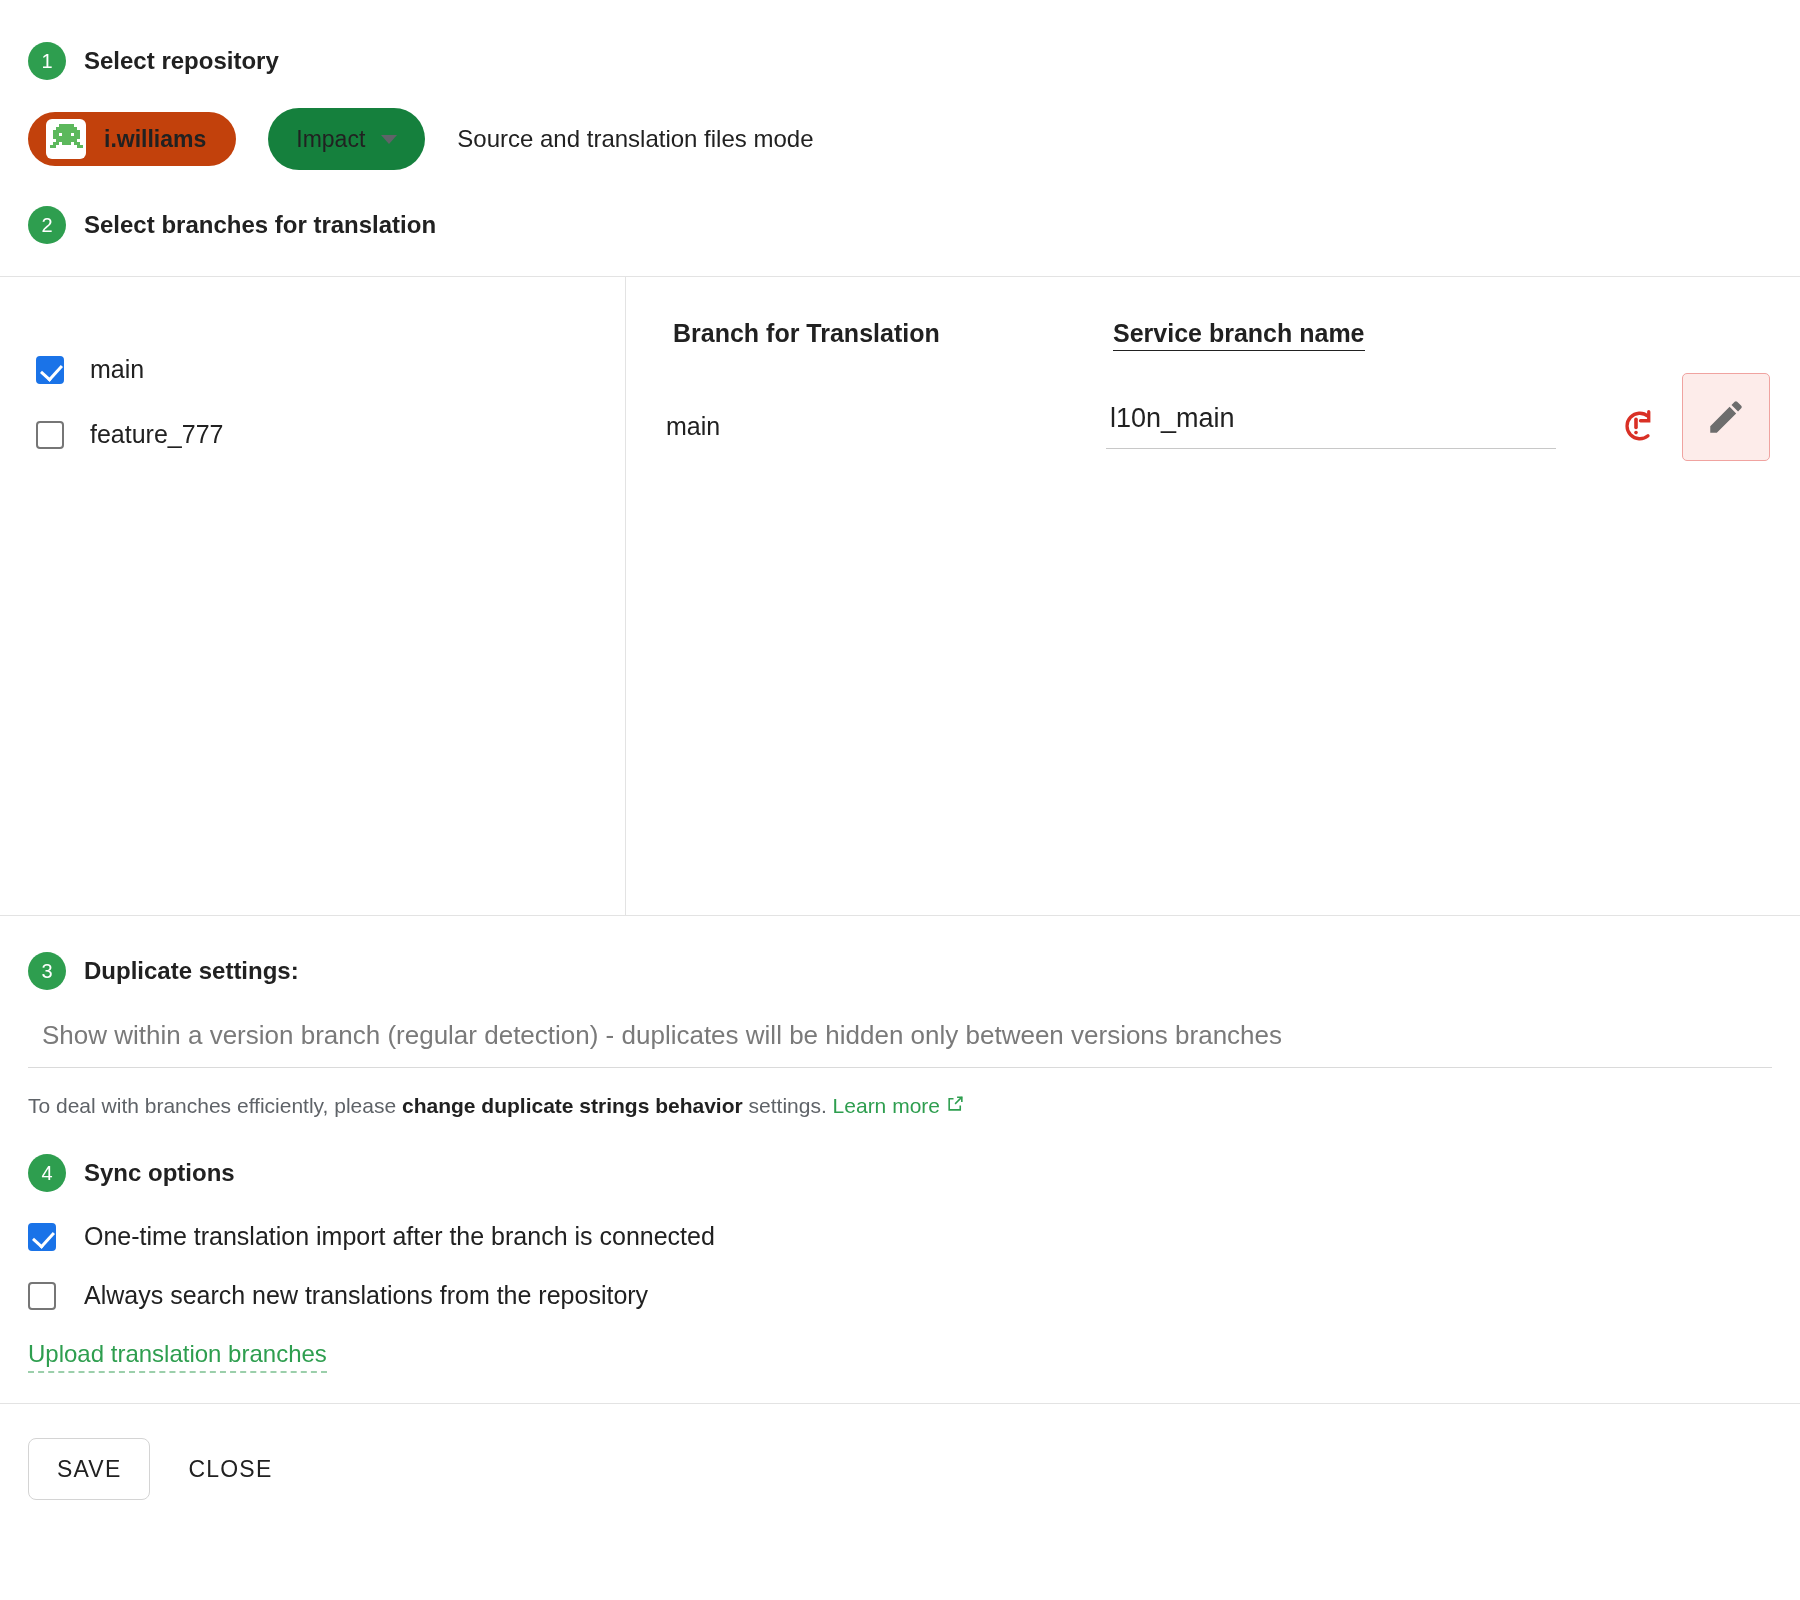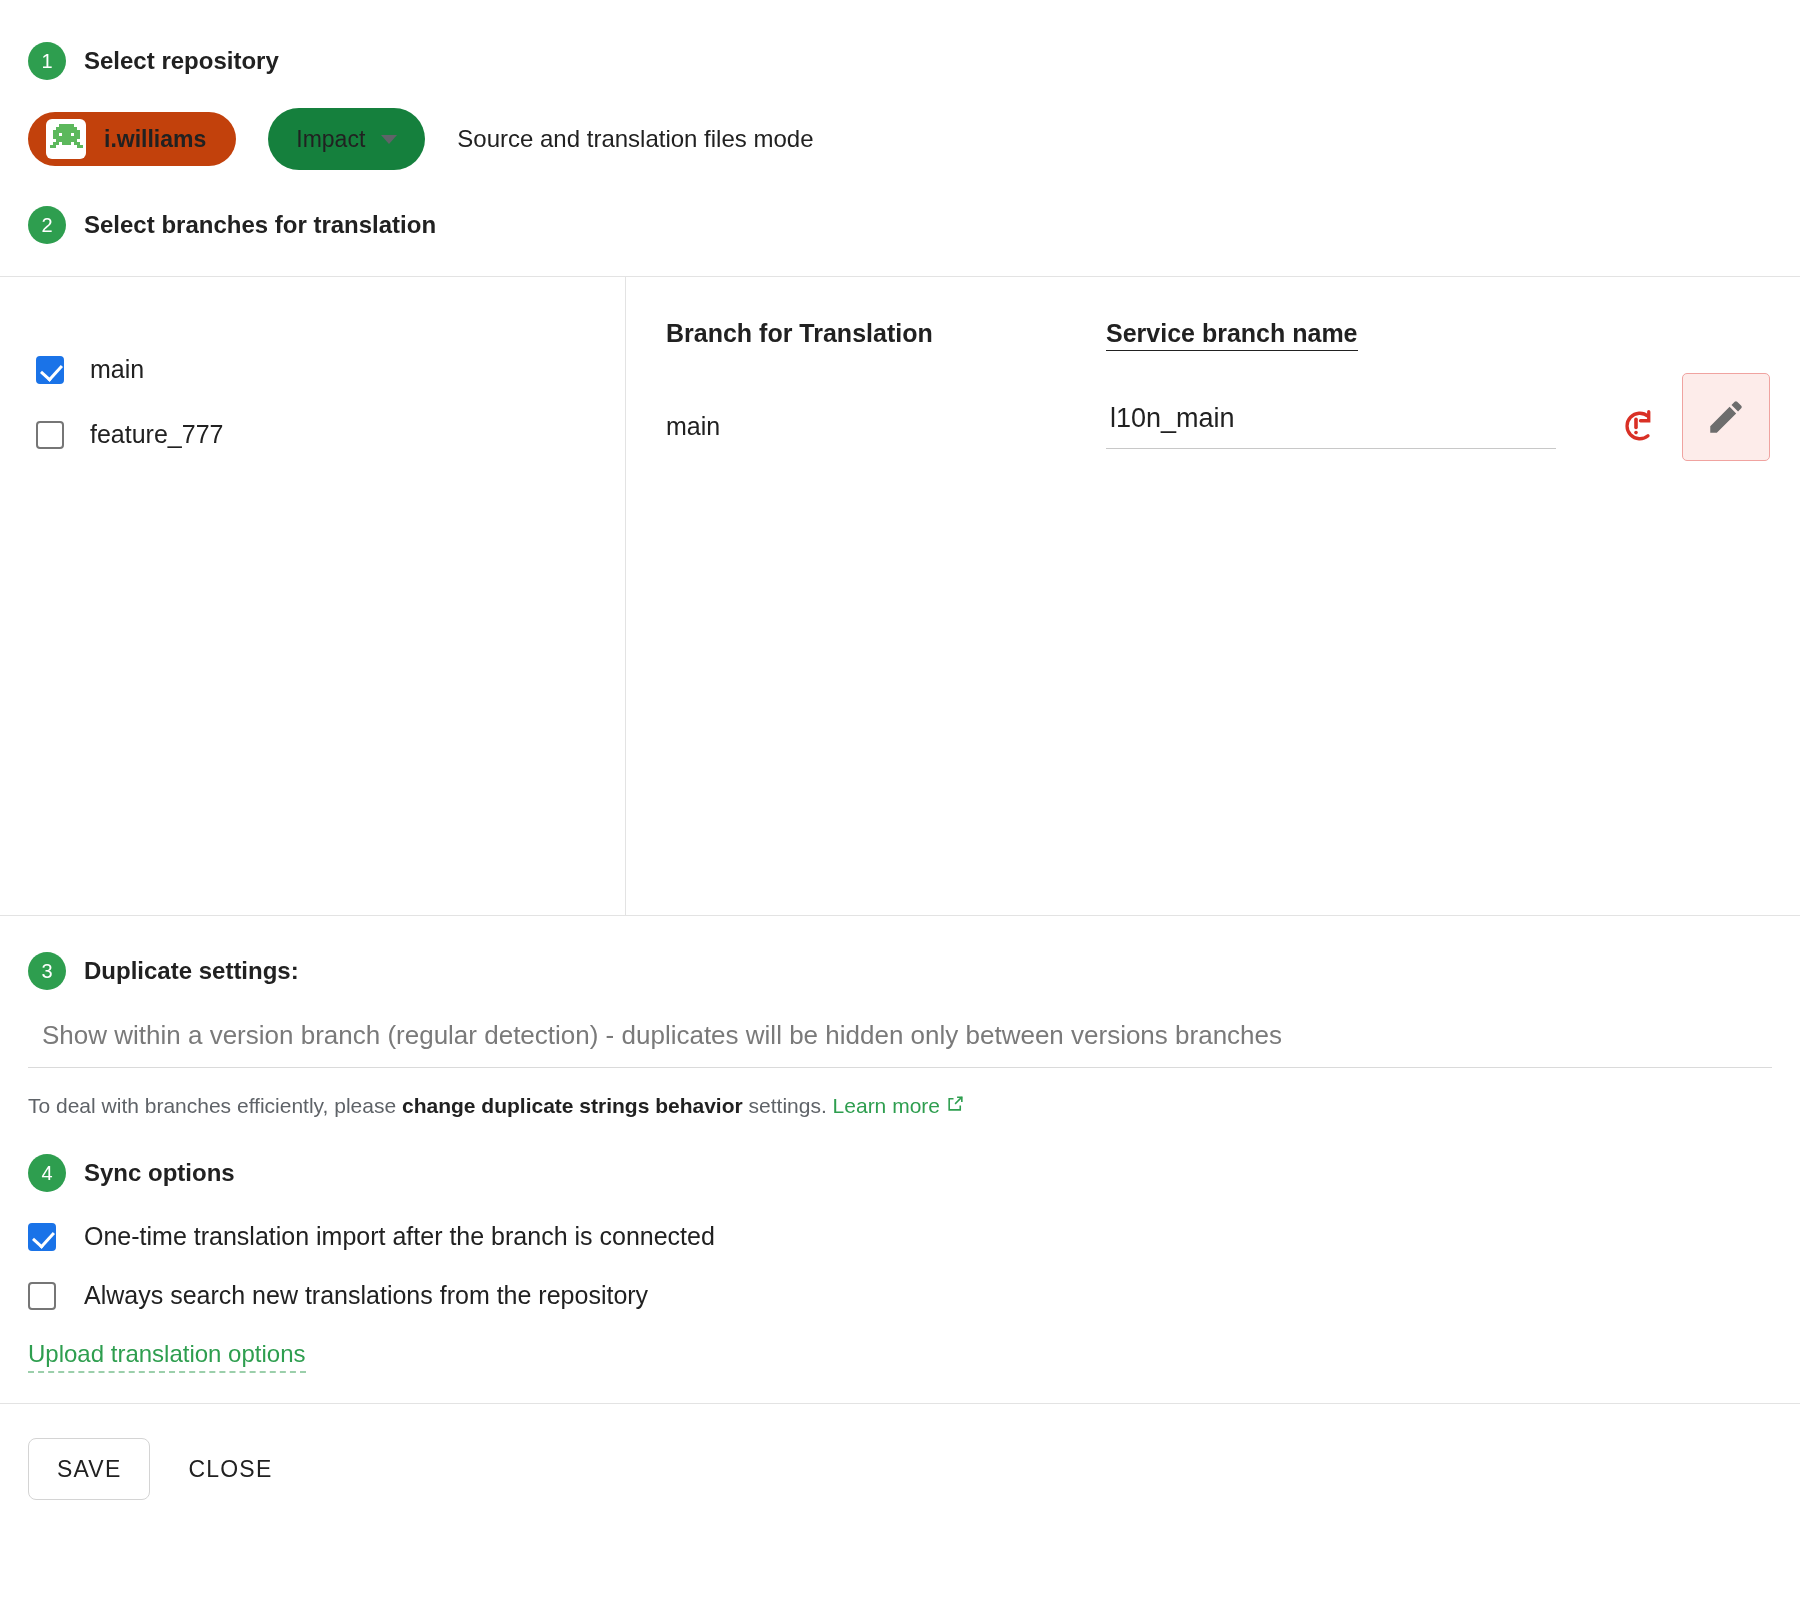--- a/index.html
+++ b/index.html
@@ -157,20 +157,21 @@
   }
 
   .branch-right {
     flex: 1;
     padding: 42px 0 0 40px;
     position: relative;
   }
   .bt-head {
     display: flex;
     align-items: flex-start;
+    margin-left: 7px;
   }
   .bt-col1 { width: 440px; font-size: 25px; font-weight: bold; color: #212121; }
   .bt-col2 {
     font-size: 25px; font-weight: bold; color: #212121;
     border-bottom: 1.5px solid #212121;
     padding-bottom: 2px;
   }
   .bt-body {
     display: flex;
     align-items: center;
@@ -396,21 +397,21 @@
 
     <div class="opt-row">
       <div class="cb checked"></div>
       <div class="opt-label">One-time translation import after the branch is connected</div>
     </div>
     <div class="opt-row">
       <div class="cb"></div>
       <div class="opt-label">Always search new translations from the repository</div>
     </div>
 
-    <div class="upload-link">Upload translation options</div>
+    <div class="upload-link">Upload translation branches</div>
   </div>
 
   <div class="footer">
     <button class="btn-save">SAVE</button>
     <button class="btn-close">CLOSE</button>
   </div>
 
 </div>
 
 </body></html>

